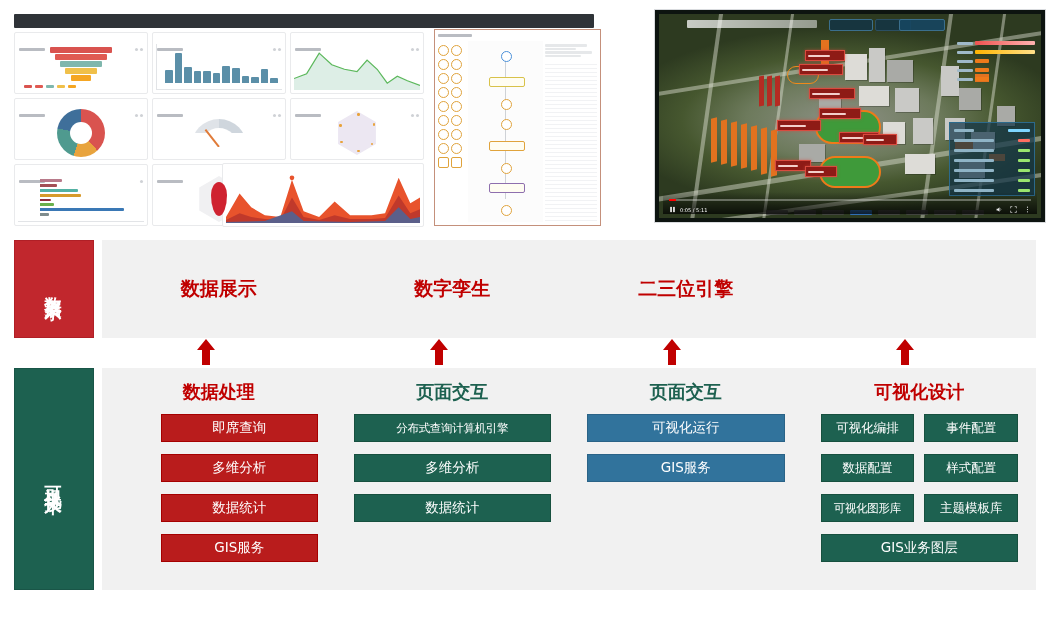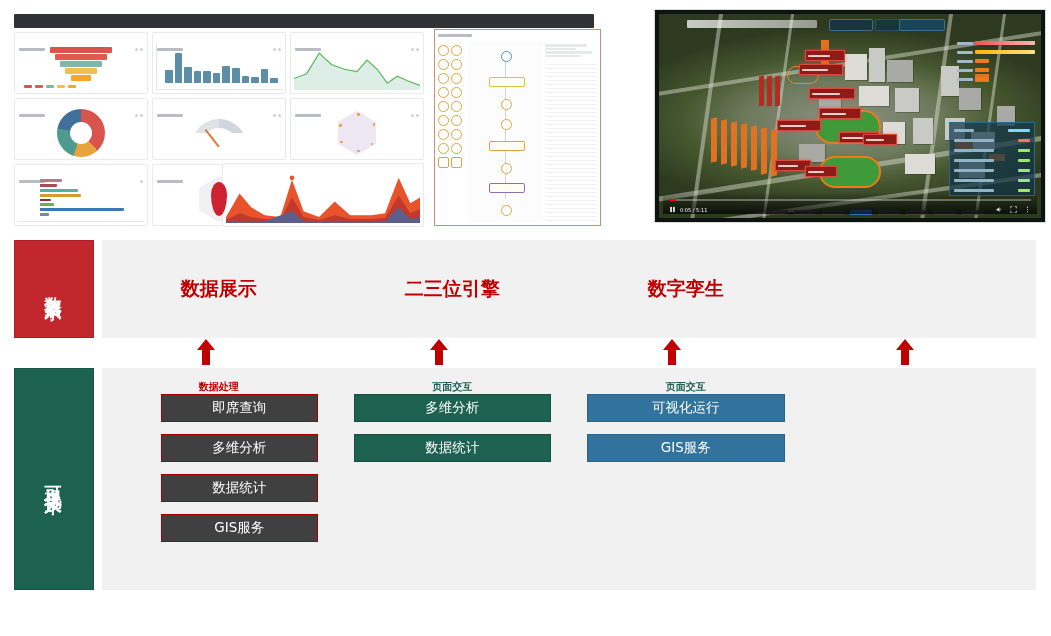--- a/index.html
+++ b/index.html
@@ -210,31 +210,31 @@
   .uarrow{position:absolute;top:0;width:22px;height:28px;}
 
   
   .band-bot{position:absolute;left:14px;top:368px;width:1022px;height:254px;}
   .band-bot-panel{
     position:absolute;left:88px;top:0;width:934px;height:222px;background:#f1f1f1;
     display:grid;grid-template-columns:repeat(4,1fr);
   }
   .col{padding:12px 18px 0;box-sizing:border-box;}
   .col-title{
-    text-align:center;font-size:10px;font-weight:bold;
+    text-align:center;font-size:18px;font-weight:bold;margin-bottom:10px;
     font-family:"DejaVu Sans","Liberation Sans",sans-serif;
   }
   .col-title.red{color:#c00000;}
   .col-title.green{color:#1d6150;}
   .chip{
     height:28px;margin-bottom:12px;display:flex;align-items:center;justify-content:center;
     color:#fff;font-size:13.5px;box-sizing:border-box;white-space:nowrap;
     font-family:"DejaVu Sans","Liberation Sans",sans-serif;
   }
-  .chip.red{background:#404040;border:1px solid #a50000;margin-left:41px;}
+  .chip.red{background:#b91c1c;border:1px solid #a50000;margin-left:41px;}
   .chip.green{background:#1d6150;border:1px solid #17503f;}
   .chip.blue{background:#31739c;border:1px solid #2a6387;}
   .pairgrid{display:grid;grid-template-columns:1fr 1fr;column-gap:10px;}
   .pairgrid .chip{font-size:12.5px;}
   .chip.tight{font-size:11.5px;letter-spacing:-.3px;}
 </style>
 </head>
 <body>
 
 <div class="top-row">
@@ -630,22 +630,22 @@
     </div>
   </div>
 </div>
 
 <div class="band-top">
   <div class="side-red">
     <span class="vtext">数据展示</span>
   </div>
   <div class="band-top-panel">
     <div class="cat-title">数据展示</div>
+    <div class="cat-title">数字孪生</div>
     <div class="cat-title">二三位引擎</div>
-    <div class="cat-title">数字孪生</div>
   </div>
 </div>
 
 <div class="arrow-row">
   <svg class="uarrow" style="left:107px" viewBox="0 0 22 28">
     <path d="M11,1 L20,12 H15 V27 H7 V12 H2 Z" fill="#c00000"></path>
   </svg>
   <svg class="uarrow" style="left:340px" viewBox="0 0 22 28">
     <path d="M11,1 L20,12 H15 V27 H7 V12 H2 Z" fill="#c00000"></path>
   </svg>
@@ -667,25 +667,38 @@
     <div class="col">
       <div class="col-title red">数据处理</div>
       <div class="chip red">即席查询</div>
       <div class="chip red">多维分析</div>
       <div class="chip red">数据统计</div>
       <div class="chip red">GIS服务</div>
     </div>
 
     <div class="col">
       <div class="col-title green">页面交互</div>
+      <div class="chip green tight">分布式查询计算机引擎</div>
       <div class="chip green">多维分析</div>
       <div class="chip green">数据统计</div>
     </div>
 
     <div class="col">
       <div class="col-title green">页面交互</div>
       <div class="chip blue">可视化运行</div>
       <div class="chip blue">GIS服务</div>
     </div>
 
+    <div class="col">
+      <div class="col-title red">可视化设计</div>
+      <div class="pairgrid">
+        <div class="chip green">可视化编排</div>
+        <div class="chip green">事件配置</div>
+        <div class="chip green">数据配置</div>
+        <div class="chip green">样式配置</div>
+        <div class="chip green tight">可视化图形库</div>
+        <div class="chip green">主题模板库</div>
+      </div>
+      <div class="chip green">GIS业务图层</div>
+    </div>
 
   </div>
 </div>
 
 </body></html>

